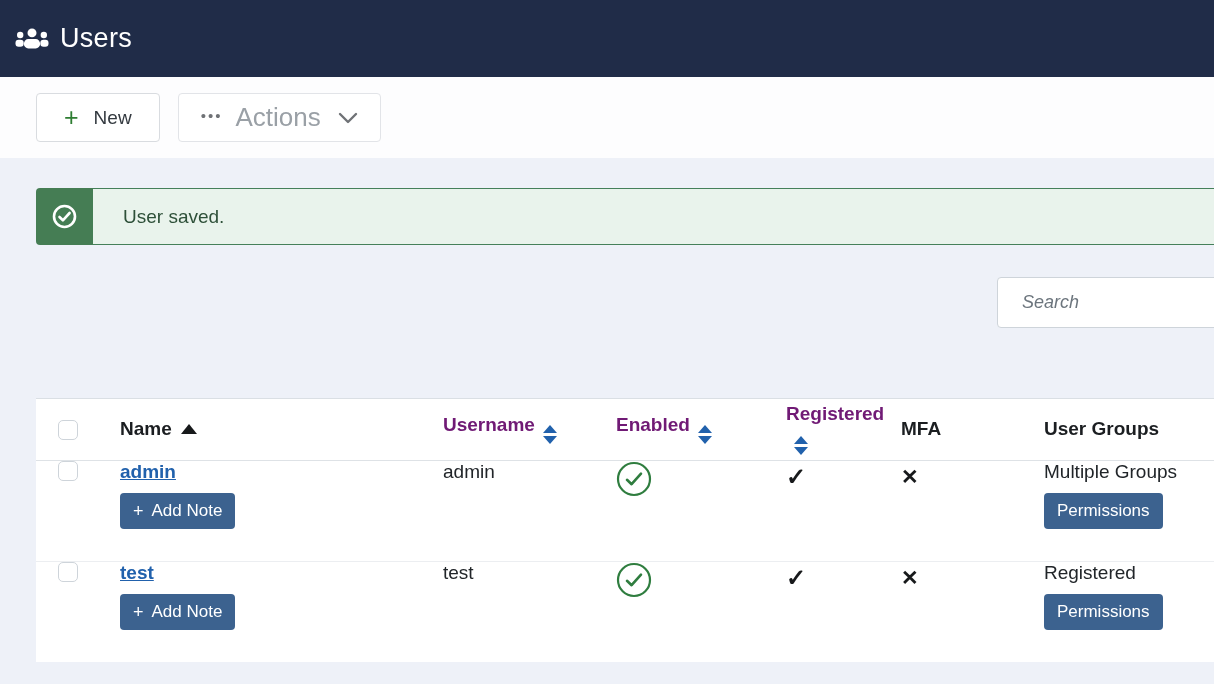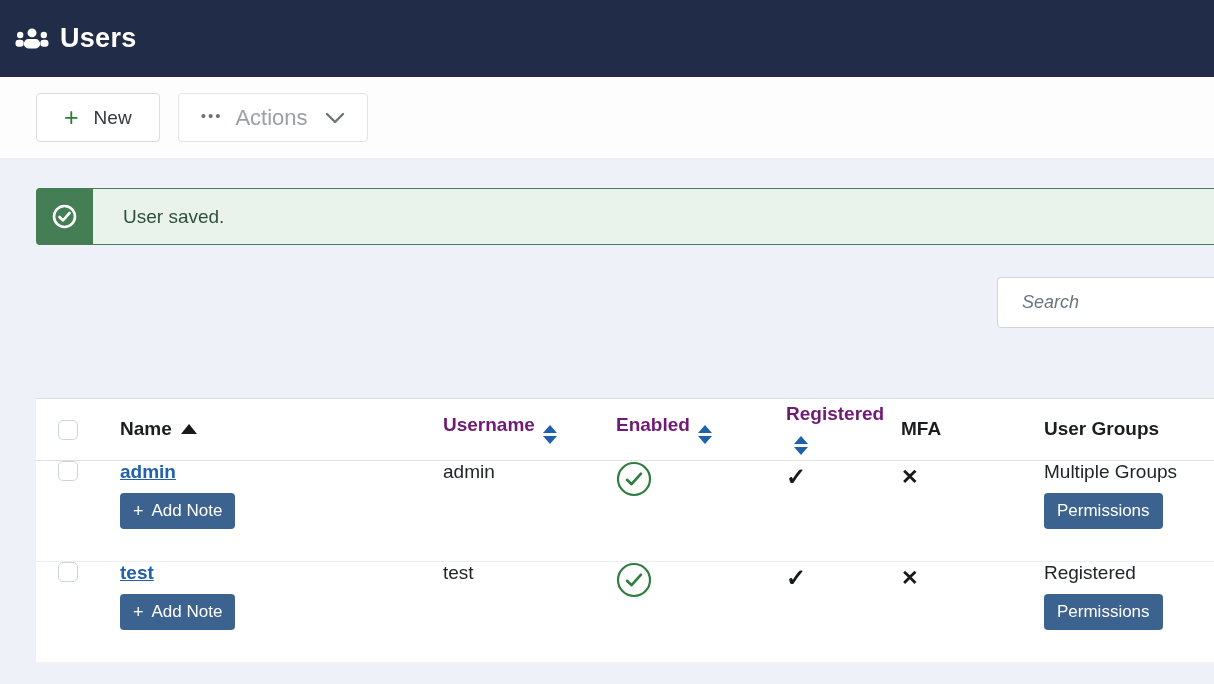--- a/index.html
+++ b/index.html
@@ -4,33 +4,33 @@
 <style>
   * { margin:0; padding:0; box-sizing:border-box; }
   html,body { width:1214px; height:684px; overflow:hidden; }
   body { font-family:"Liberation Sans", sans-serif; background:#eef1f8; }
   #app { position:relative; width:1214px; height:684px; overflow:hidden; }
 
   
   .appbar { position:absolute; top:0; left:0; width:100%; height:77px;
             background:#202c48; display:flex; align-items:center; padding-left:14px; }
   .appbar .users-icon { display:inline-flex; margin-right:10px; }
-  .appbar .title { color:#ffffff; font-size:27px; font-weight:700; letter-spacing:.3px; }
+  .appbar .title { color:#ffffff; font-size:27px; font-weight:400; letter-spacing:.3px; }
 
   
   .toolbar { position:absolute; top:77px; left:0; width:100%; height:81px;
              background:#fdfdfe; display:flex; align-items:center; padding-left:36px; gap:18px; }
   .tbtn { height:49px; display:inline-flex; align-items:center; background:#ffffff;
           border:1px solid #d9dce0; border-radius:4px; cursor:pointer; font-family:inherit; }
   .btn-new { padding:0 27px; gap:15px; }
   .btn-new .plus { color:#2e7d32; font-size:25px; font-weight:400; line-height:1; }
   .btn-new .lbl { color:#343a40; font-size:19px; }
   .btn-actions { padding:0 22px; gap:13px; border-color:#e2e4e8; }
   .btn-actions .dots { color:#6f7276; font-size:15px; letter-spacing:2px; line-height:1; transform:translateY(-2px); }
-  .btn-actions .lbl { color:#9aa0a6; font-size:22px; }
+  .btn-actions .lbl { color:#9aa0a6; font-size:26px; }
   .btn-actions .chev { display:inline-flex; margin-left:4px; }
 
   
   .alert { position:absolute; left:36px; top:188px; width:1204px; height:57px; display:flex; }
   .alert-icon { width:57px; height:57px; background:#457d54; border-radius:4px 0 0 4px;
                 display:flex; align-items:center; justify-content:center; flex:none; }
   .alert-body { flex:1; background:#e9f3ec; border-top:1px solid #45805a; border-bottom:1px solid #45805a;
                 display:flex; align-items:center; padding-left:30px;
                 color:#2e5039; font-size:19px; }
 

